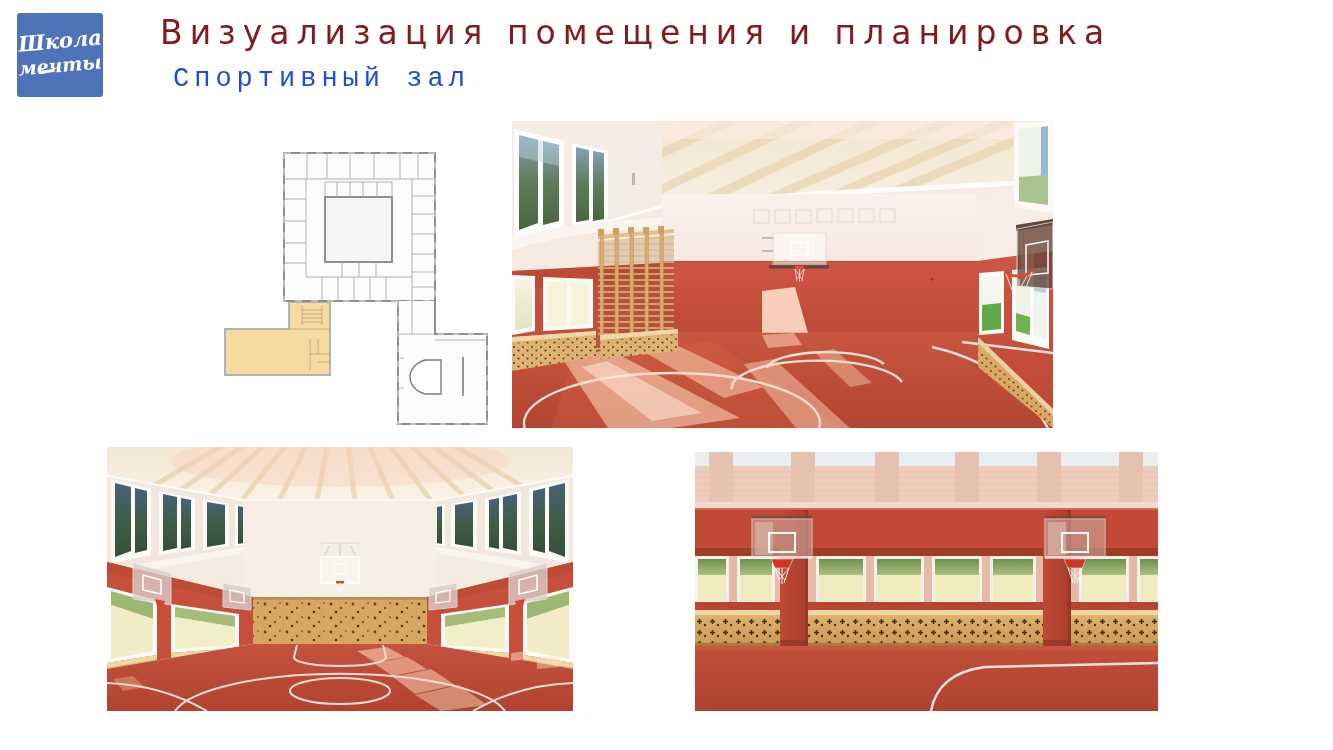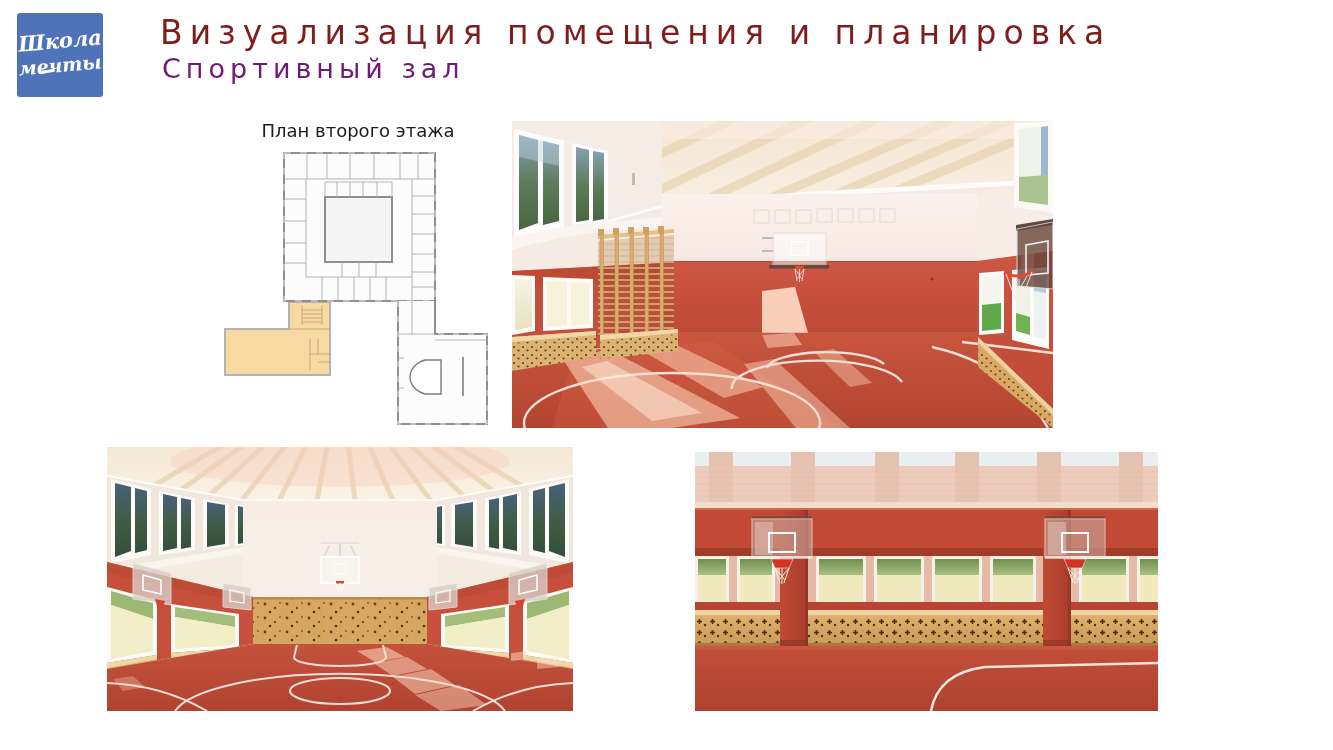--- a/index.html
+++ b/index.html
@@ -13,22 +13,22 @@
   .logo-line1{margin-top:15px;font-family:"DejaVu Serif","Liberation Serif",serif;
         font-style:italic;font-weight:bold;font-size:21px;transform:rotate(-5deg);}
   .logo-line2{font-family:"DejaVu Serif","Liberation Serif",serif;
         font-style:italic;font-weight:bold;font-size:19px;transform:rotate(-5deg);margin-top:1px;}
   .logo-dash{position:absolute;left:21px;top:57px;width:17px;height:3px;background:#fff;
         transform:rotate(-8deg);border-radius:2px;}
 
   
   .title{position:absolute;left:160px;top:13px;margin:0;font-size:33px;font-weight:normal;
         color:#7f1d1d;letter-spacing:7px;white-space:nowrap;}
-  .subtitle{position:absolute;left:162px;top:53px;margin:0;font-size:27px;font-weight:normal;
-        color:#701a75;letter-spacing:5px;white-space:nowrap;}
+  .subtitle{position:absolute;left:162px;top:53px;margin:11px;font-size:27px;font-weight:normal;
+        color:#1d4ed8;letter-spacing:5px;white-space:nowrap;font-family:Liberation Mono, monospace;}
 
   
   .plan-label{position:absolute;left:222px;top:120px;width:272px;text-align:center;
         font-size:18px;color:#1c1c1c;}
   .plan-svg{position:absolute;left:222px;top:144px;display:block;}
 
   
   .render{position:absolute;display:block;}
   .r1{left:512px;top:121px;}
   .r2{left:107px;top:447px;}
@@ -42,21 +42,20 @@
 
   <div class="logo">
     <div class="logo-line1">Школа</div>
     <div class="logo-line2">мечты</div>
     <div class="logo-dash"></div>
   </div>
 
   <h1 class="title">Визуализация помещения и планировка</h1>
   <h2 class="subtitle">Спортивный зал</h2>
 
-  <div class="plan-label">План второго этажа</div>
   <svg class="plan-svg" width="272" height="290" viewBox="0 0 272 290">
 
     <path d="M67,158 H108 V231 H3 V185 H67 Z" fill="#f7d9a2" stroke="#b3b3b3" stroke-width="2"></path>
 
     <g>
       <rect x="62" y="9" width="151" height="148" fill="#fcfcfc" stroke="#8f8f8f" stroke-width="2"></rect>
       <rect x="62" y="9" width="151" height="148" fill="none" stroke="#e6e6e6" stroke-width="1" stroke-dasharray="7 9"></rect>
       <rect x="103" y="53" width="67" height="65" fill="#f5f5f5" stroke="#8f8f8f" stroke-width="2"></rect>
       <g stroke="#ababab" stroke-width="0.9" fill="none">
         <path d="M62,35 H213 M84,35 V133 M190,35 V157 M84,133 H190"></path>

